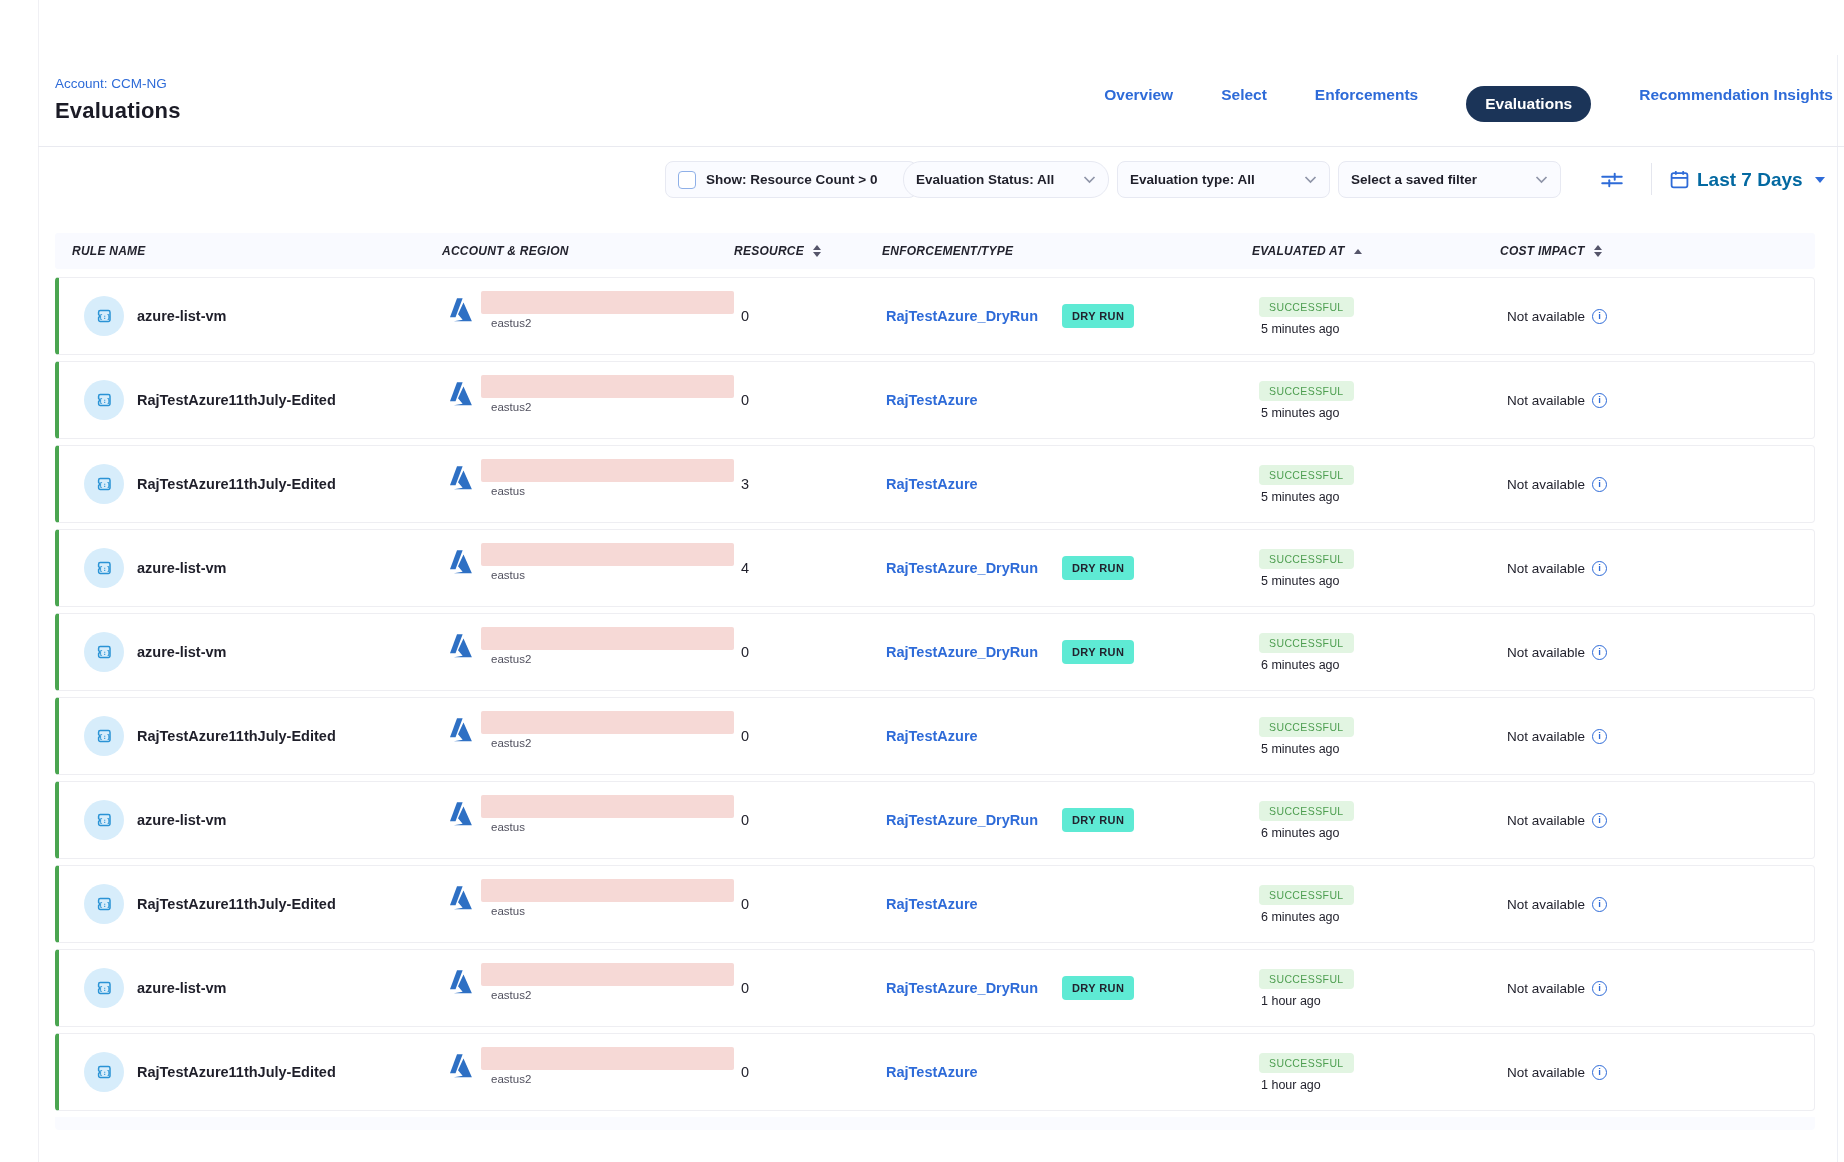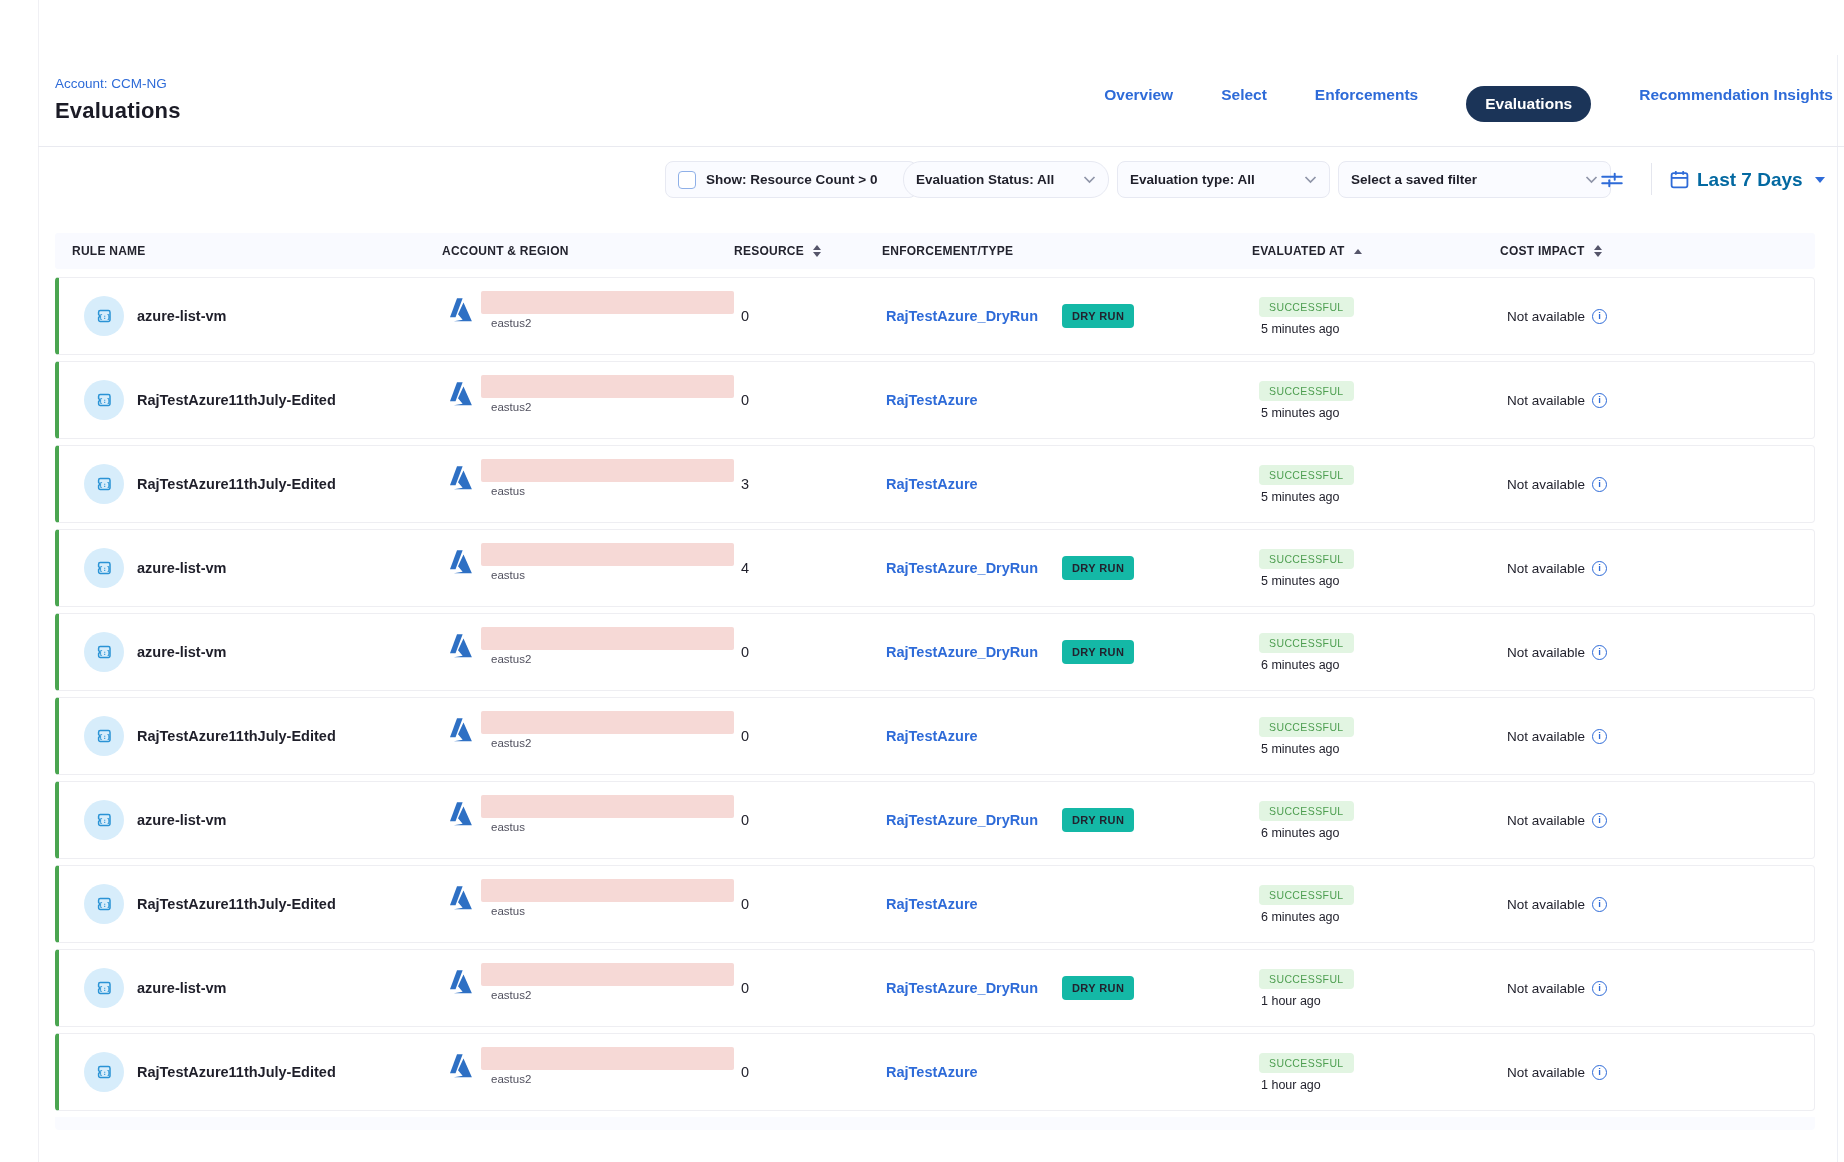--- a/index.html
+++ b/index.html
@@ -28,34 +28,35 @@
   .filter-box {
     position:absolute; top:161px; height:37px;
     background:#fafbff; border:1px solid #e7e9f2; border-radius:8px;
     display:flex; align-items:center; padding:0 12px;
     font-size:13.5px; font-weight:600; color:#1f1f2a; cursor:pointer;
   }
   .fb-check { left:665px; width:252px; gap:10px; }
   .checkbox { width:18px; height:18px; border:1.6px solid #8fb0e8; border-radius:4px; background:#fff; flex:0 0 auto; }
   .fb-status { left:903px; width:206px; justify-content:space-between;border-radius:18px; }
   .fb-type { left:1117px; width:213px; justify-content:space-between; }
-  .fb-saved { left:1338px; width:273px; justify-content:space-between; }
+  .fb-saved { left:1338px; width:223px; justify-content:space-between; }
   .fb-sliders { position:absolute; left:1598px; top:166px; width:28px; height:28px; cursor:pointer; display:flex; align-items:center; justify-content:center; }
   .fb-vdiv { position:absolute; left:1651px; top:163px; width:1px; height:32px; background:#e4e6ee; }
   .fb-date { position:absolute; left:1670px; top:161px; height:37px; display:flex; align-items:center; gap:8px; cursor:pointer; }
   .fb-date-label { font-size:19px; font-weight:700; color:#0369a1; white-space:nowrap; }
   .caret-down { width:0; height:0; border-left:5.5px solid transparent; border-right:5.5px solid transparent; border-top:6px solid #2e6bd8; margin-left:4px; }
 
   
   .table-wrap { position:absolute; top:233px; left:55px; width:1760px; }
   .grid-cols { display:grid; grid-template-columns:387px 292px 148px 370px 248px 1fr; }
   .thead {
     height:36px; background:#f9faff; align-items:center;
     font-size:12px; font-weight:700; color:#23232e; letter-spacing:.25px;
     border-radius:3px;
+    font-style:italic;
   }
   .th { display:flex; align-items:center; white-space:nowrap; }
   .th:first-child { padding-left:17px; }
   .sort-both { display:inline-flex; flex-direction:column; gap:2px; margin-left:9px; }
   .tri-up { width:0; height:0; border-left:4px solid transparent; border-right:4px solid transparent; border-bottom:5px solid #55556a; }
   .tri-down { width:0; height:0; border-left:4px solid transparent; border-right:4px solid transparent; border-top:5px solid #55556a; }
   .sort-asc { margin-left:9px; display:inline-flex; }
 
   .tbody { margin-top:8px; }
   .row {
@@ -69,21 +70,21 @@
   .rule-name { font-size:14.5px; font-weight:600; color:#1f1f2a; }
   .c2 { align-items:flex-start; padding-top:13px; }
   .az-icon { margin-top:4px; flex:0 0 auto; }
   .acct-col { margin-left:5px; }
   .redacted { display:block; width:253px; height:23px; background:#f6d9d6; border-radius:2px; }
   .region { display:block; margin-top:3px; margin-left:10px; font-size:11.5px; color:#50505e; }
   .c3 { padding-left:3px; font-size:14.5px; font-weight:500; color:#1f1f2a; }
   .c4 { gap:0; }
   .enf-link { width:176px; font-size:14.5px; font-weight:600; color:#2e6bd8; text-decoration:none; white-space:nowrap; flex:0 0 auto; }
   .dryrun-badge {
-    background:#14b8a6; color:#22222e; border-radius:4px; padding:6px 10px;
+    background:#5eead4; color:#22222e; border-radius:4px; padding:6px 10px;
     font-size:11px; font-weight:700; letter-spacing:.4px; white-space:nowrap;
   }
   .c5 { flex-direction:column; align-items:flex-start; justify-content:center; gap:5px; padding-left:3px; }
   .status-badge {
     background:#e2f5e2; color:#4d9e50; border-radius:4px; padding:4px 10px;
     font-size:10.5px; font-weight:400; letter-spacing:.4px;
   }
   .ago { font-size:12.5px; color:#23232e; margin-left:2px; }
   .c6 { gap:7px; padding-left:3px; font-size:13.5px; color:#23232e; }
   .info-icon {

